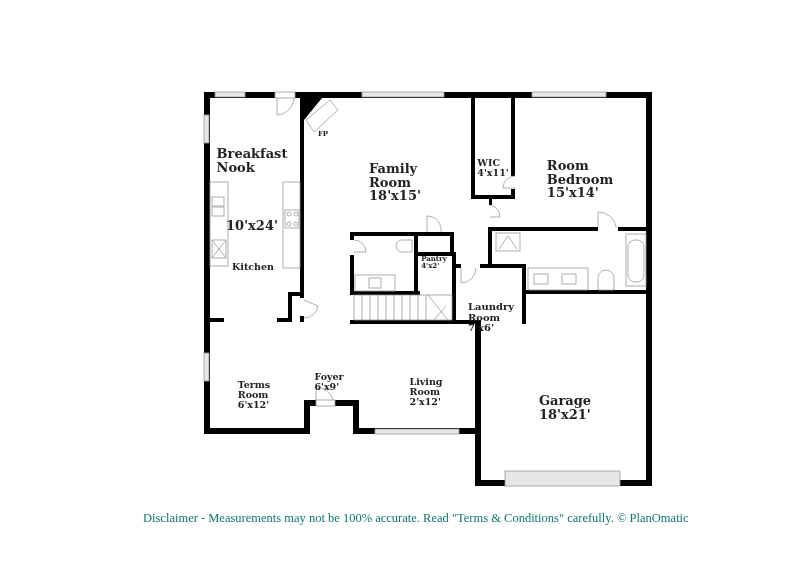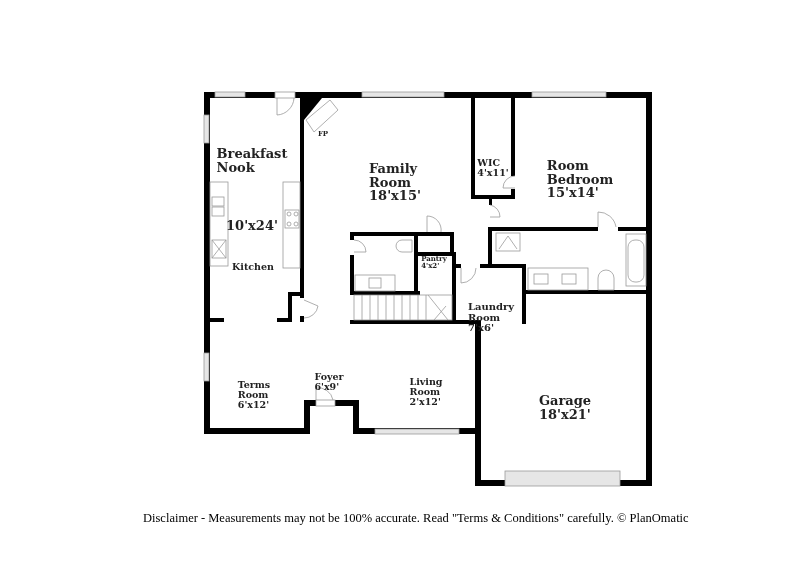--- a/index.html
+++ b/index.html
@@ -8,21 +8,21 @@
     .wall { fill: #000; }
     .win { fill: #e6e6e6; stroke: #9a9a9a; stroke-width: 0.8; }
     .fix { fill: #fff; stroke: #9a9a9a; stroke-width: 0.8; }
     .door { fill: none; stroke: #9a9a9a; stroke-width: 0.8; }
     .label { position: absolute; font-family: "DejaVu Serif", "Liberation Serif", serif; font-weight: bold; color: #222; line-height: 1.05; white-space: nowrap; transform: translateX(-50%); margin-top: 20px; }
     .label span { display: block; }
     .lg { font-size: 13px; }
     .md { font-size: 9.5px; }
     .sm { font-size: 10px; }
     .xs { font-size: 7px; }
-    #disclaimer { position: absolute; left: 143px; top: 511px; font-family: "Liberation Serif", serif; font-size: 12.5px; color: #000000; white-space: nowrap; }
+    #disclaimer { position: absolute; left: 143px; top: 511px; font-family: "Liberation Serif", serif; font-size: 12.5px; color: #0f766e; white-space: nowrap; }
   </style>
 </head>
 <body>
 
 <svg id="plan" viewBox="0 0 800 582" xmlns="http://www.w3.org/2000/svg">
 
   <g>
 
     <rect class="wall" x="204" y="92" width="100" height="6"></rect>
 

